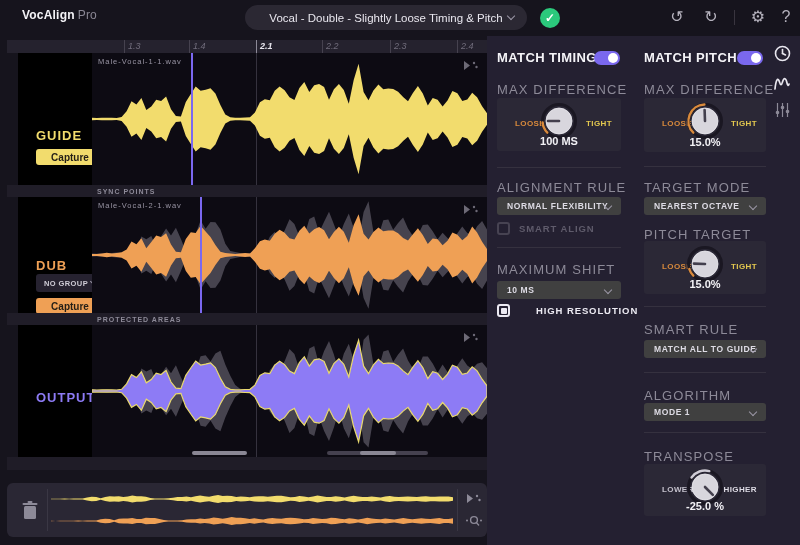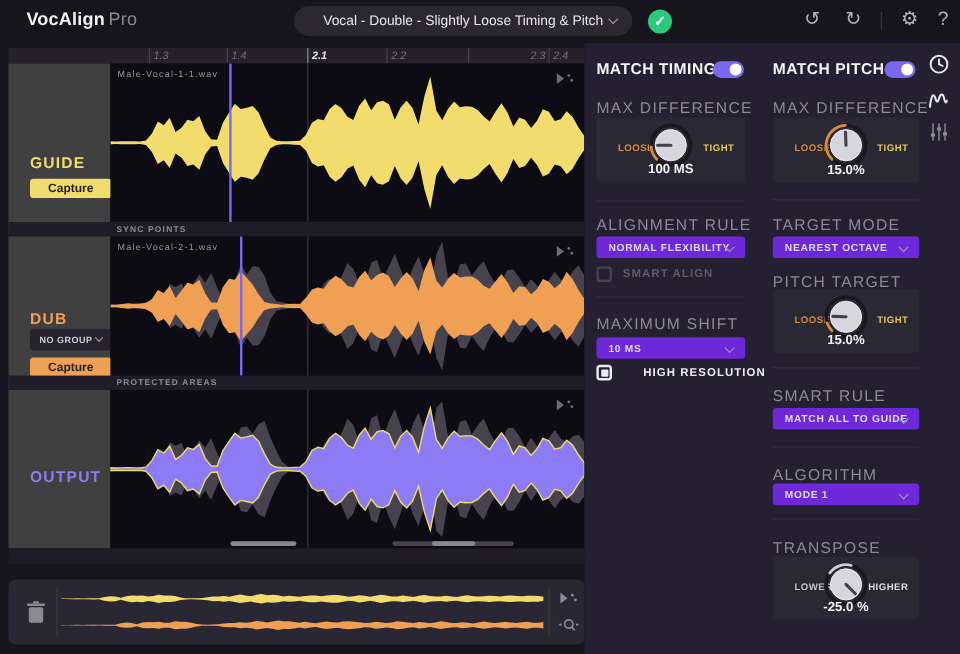--- a/index.html
+++ b/index.html
@@ -2,21 +2,21 @@
 <html><head>
 <meta charset="utf-8">
 <style>
   html,body{margin:0;padding:0;background:#16141d;}
   *{box-sizing:border-box;}
   .app{position:relative;width:800px;height:545px;background:#16141d;overflow:hidden;
        font-family:"Liberation Sans",sans-serif;color:#f2f1f5;}
 
   
   .topbar{position:absolute;left:0;top:0;width:800px;height:36px;background:#16141d;}
-  .logo{position:absolute;left:22px;top:8px;font-size:15px;letter-spacing:.2px;}
+  .logo{position:absolute;left:22px;top:8px;font-size:12px;letter-spacing:.2px;}
   .logo b{font-weight:700;color:#f4f3f7;}
   .logo span{font-weight:400;color:#8a8794;margin-left:3px;}
   .preset{position:absolute;left:245px;top:5px;width:282px;height:25px;background:#2b2833;
           border-radius:13px;display:flex;align-items:center;justify-content:center;
           font-size:11.5px;color:#e8e6ee;}
   .preset .chev{position:absolute;right:13px;top:8px;}
   .chev{width:6px;height:6px;border-right:1.6px solid #9b97a6;border-bottom:1.6px solid #9b97a6;
         transform:rotate(45deg);display:inline-block;}
   .check-badge{position:absolute;left:540px;top:8px;width:20px;height:20px;border-radius:50%;
                background:#2bc97c;color:#fff;font-size:12px;font-weight:700;
@@ -25,21 +25,21 @@
            text-align:center;cursor:pointer;}
   .tb-divider{position:absolute;left:734px;top:10px;width:1px;height:15px;background:#39353f;}
 
   
   .ruler{position:absolute;left:7px;top:40px;width:480px;height:13px;background:#25222e;overflow:hidden;}
   .tick-line{position:absolute;top:0;width:1px;height:13px;background:#46424f;}
   .tick-label{position:absolute;top:1px;font-size:9px;color:#716d7c;font-style:italic;}
   .tick-label.active{color:#e8e6ee;font-weight:700;}
   .tick-line.active{background:#8d8a98;}
 
-  .labelcol{position:absolute;left:7px;top:53px;width:85px;height:404px;background:#404040;}
+  .labelcol{position:absolute;left:18px;top:53px;width:85px;height:404px;background:#000000;}
   .wavearea{position:absolute;left:92px;top:53px;width:395px;height:404px;background:#0d0b13;}
   .gridline{position:absolute;left:164px;top:0;width:1px;height:404px;background:#35323e;}
   .playhead{position:absolute;width:2px;background:#7b68f0;}
   .ph-guide{left:99px;top:0;height:132px;}
   .ph-dub{left:108px;top:144px;height:116px;}
   .wavesvg{position:absolute;left:0;}
   .filelabel{position:absolute;left:6px;font-size:7.5px;letter-spacing:1px;color:#9995a4;}
   .corner-icon{position:absolute;left:371px;width:16px;height:13px;opacity:.75;}
 
   .strip{position:absolute;left:7px;width:480px;height:12px;background:#201d28;
@@ -83,21 +83,21 @@
 
   .knobpanel{position:absolute;background:#2b2836;border-radius:3px;}
   .kl{position:absolute;top:21px;font-size:8px;font-weight:700;letter-spacing:.4px;}
   .kl-left{left:18px;color:#d98a3c;}
   .kl-right{right:9px;color:#e3c84f;}
   .knobpanel.neutral .kl-left{color:#c4c1cc;}
   .knobpanel.neutral .kl-right{color:#dddbe4;margin-left:8px;}
   .knob{position:absolute;left:50%;margin-left:-22px;top:1px;}
   .kv{position:absolute;bottom:4px;left:0;width:100%;text-align:center;font-size:11px;font-weight:700;color:#f2f1f5;}
 
-  .dd{position:absolute;height:18px;background:#6d28d9;border-radius:3px;display:flex;align-items:center;
+  .dd{position:absolute;height:18px;background:#404040;border-radius:3px;display:flex;align-items:center;
       padding-left:10px;font-size:8.5px;font-weight:700;letter-spacing:.6px;color:#dddbe4;cursor:pointer;}
   .dd .chev{position:absolute;right:10px;}
   .cbrow{position:absolute;display:flex;align-items:center;cursor:pointer;}
   .cb{width:13px;height:13px;border:2px solid #474352;border-radius:3px;margin-right:9px;
       display:flex;align-items:center;justify-content:center;}
   .cb.checked{border-color:#eceaf2;}
   .cb.checked .cbfill{width:6px;height:6px;background:#eceaf2;border-radius:1px;}
   .cbl{font-size:9.5px;font-weight:700;letter-spacing:.9px;color:#5f5b6b;}
   .cbl.on{color:#eceaf2;}
 
@@ -129,21 +129,21 @@
   <div class="ruler" id="ruler">
       <div class="tick-line" style="left: 117px;"></div>
       <div class="tick-label" style="left: 121px;">1.3</div>
       <div class="tick-line" style="left: 182px;"></div>
       <div class="tick-label" style="left: 186px;">1.4</div>
       <div class="tick-line active" style="left: 249px;"></div>
       <div class="tick-label active" style="left: 253px;">2.1</div>
       <div class="tick-line" style="left: 315px;"></div>
       <div class="tick-label" style="left: 319px;">2.2</div>
       <div class="tick-line" style="left: 383px;"></div>
-      <div class="tick-label" style="left: 387px; margin-left: 48px;">2.3</div>
+      <div class="tick-label" style="left: 387px;">2.3</div>
       <div class="tick-line" style="left: 450px;"></div>
       <div class="tick-label" style="left: 454px;">2.4</div>
     </div>
 
   <div class="labelcol">
     <div class="track-label lbl-guide">GUIDE</div>
     <div class="capture capture-guide">Capture</div>
 
     <div class="track-label lbl-dub">DUB</div>
     <div class="group-dd">

